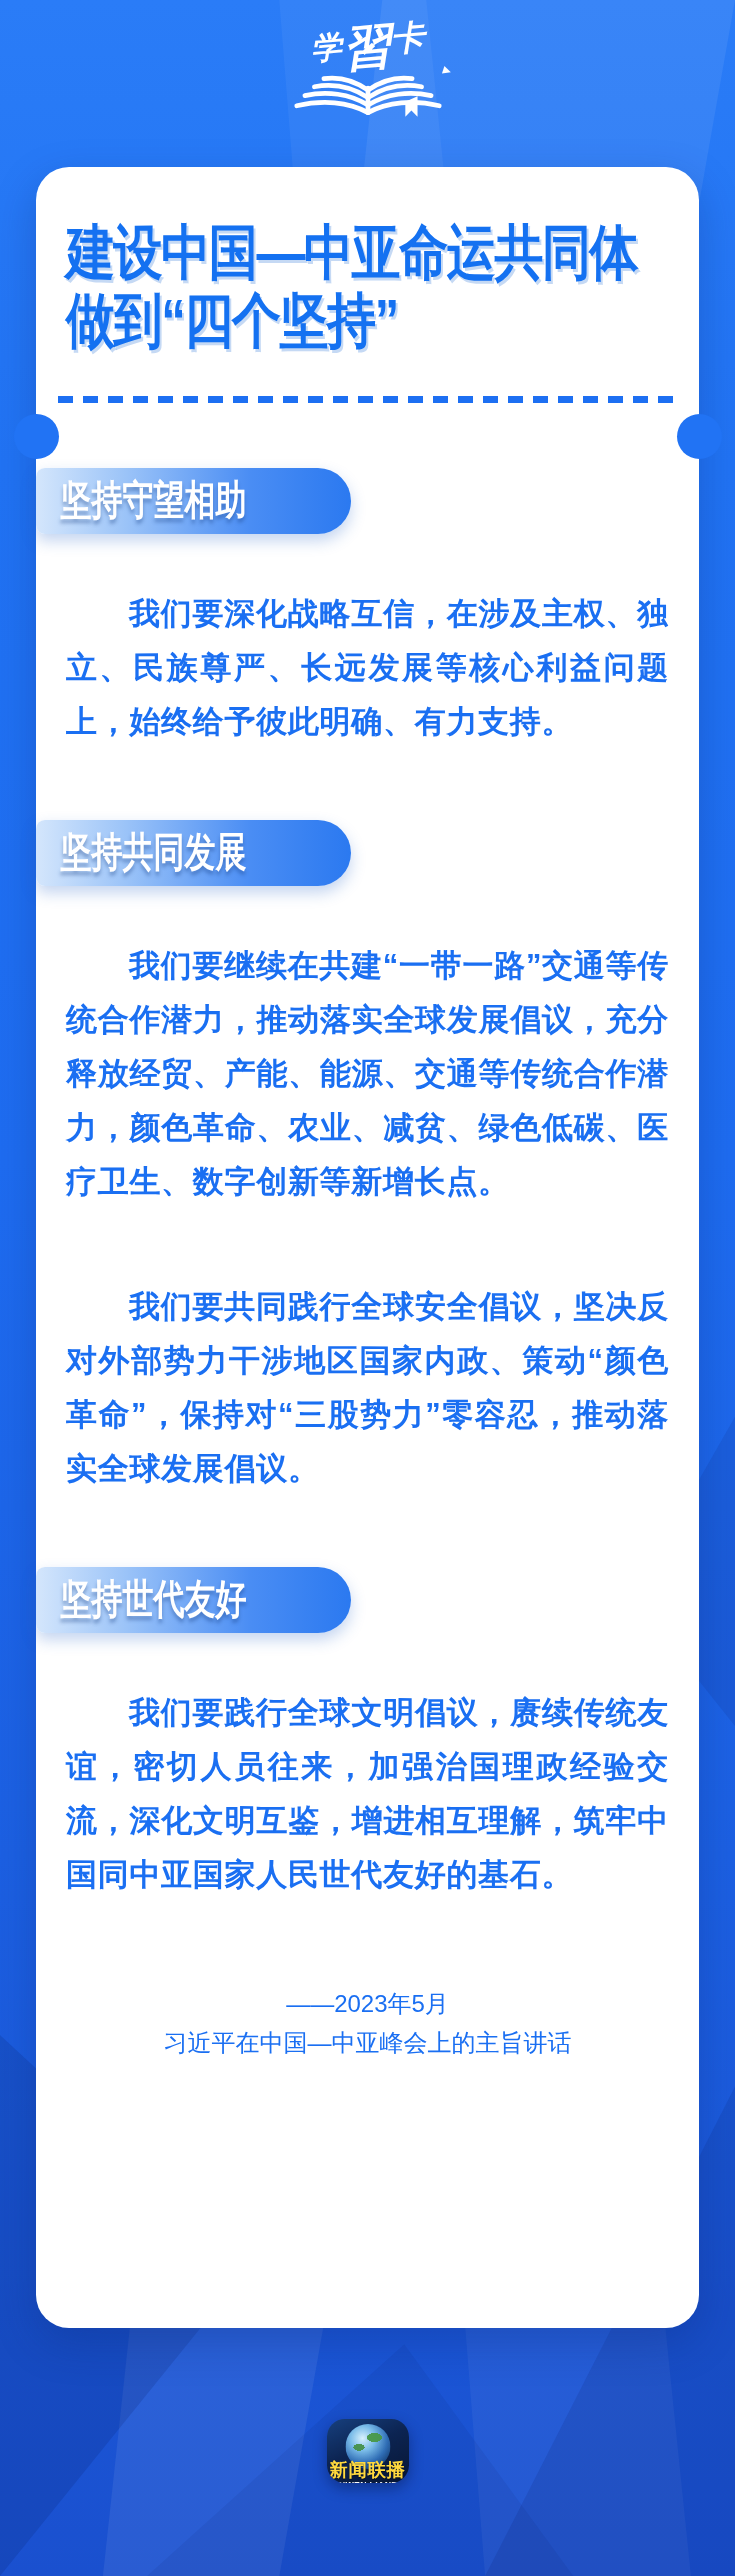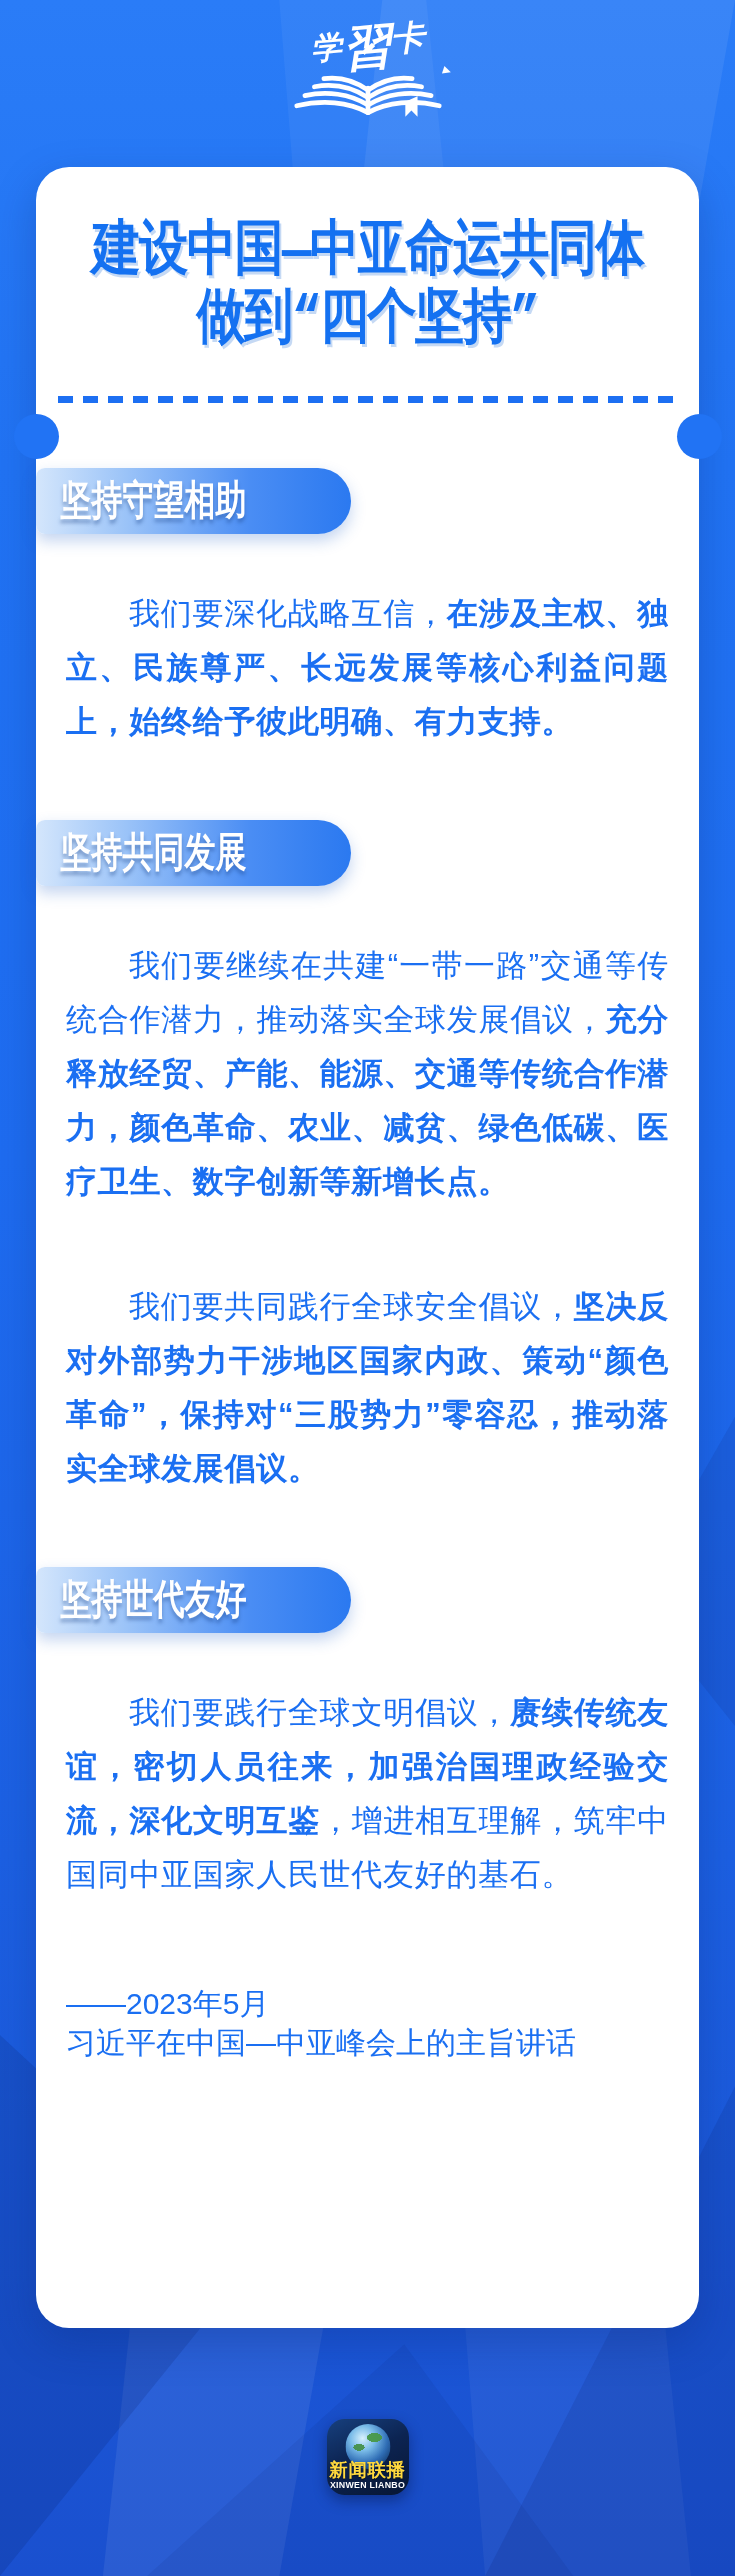--- a/index.html
+++ b/index.html
@@ -28,45 +28,45 @@
               transform:rotate(18deg);}
 
   
   .card{position:absolute;left:36px;top:167px;width:663px;height:2161px;background:#fff;
         border-radius:33px;box-shadow:0 15px 41px rgba(10,40,120,.28);box-sizing:border-box;
         padding:0 30px;}
   .notch{position:absolute;top:247px;width:45px;height:45px;border-radius:50%;background:#2173f4;}
   .notch.left{left:-22.5px;}
   .notch.right{right:-22.5px;}
 
-  .title-wrap{margin-top:44px;text-align:center;font-family:Liberation Mono, monospace;}
+  .title-wrap{margin-top:44px;}
   .title-line{font-size:49px;line-height:68px;font-weight:900;color:#1471f1;letter-spacing:-1.4px;
               transform:scaleY(1.22);transform-origin:center top;
               text-shadow:2px 2px 0 rgba(150,185,235,.55);white-space:nowrap;}
   .divider{margin:49px -8.2px 0;height:6.8px;
            background:repeating-linear-gradient(90deg,#1d6ff2 0 15px,transparent 15px 25px);}
 
   .section{margin-top:71px;}
   .section.first{margin-top:65px;}
   .badge{margin-left:-30px;width:487px;max-width:487px;height:66px;display:flex;align-items:center;
          width:315px;border-radius:9.5px 35px 35px 9.5px;
          background:linear-gradient(90deg,#d4e6fc 0%,#9cc4f8 28%,#4a8df4 68%,#2b79f0 100%);
          box-shadow:0 6.8px 15px rgba(40,100,200,.28);}
   .badge-text{display:inline-block;margin-left:24.5px;font-size:31px;font-weight:900;color:#fff;
               letter-spacing:0;transform:scaleY(1.32);transform-origin:left center;
               text-shadow:0 2.7px 3.4px rgba(20,60,130,.38);white-space:nowrap;}
   .paragraph{margin-top:53px;font-size:31px;line-height:54px;color:#1a6ff2;text-align:justify;
              text-indent:63px;letter-spacing:0.7px;}
-  .run-regular{font-weight:400;}
+  .run-regular{font-weight:700;}
   .run-bold{font-weight:900;}
 
-  .attribution{margin-top:82px;text-align:left;font-size:30px;line-height:39px;color:#1a6ff2;font-weight:500;}
+  .attribution{margin-top:82px;text-align:center;font-size:24px;line-height:39px;color:#1a6ff2;font-weight:500;}
 
   
-  .footer-logo{position:absolute;left:50%;transform:translateX(-50%);top:2419px;width:82px;height:76px;
+  .footer-logo{position:absolute;left:50%;transform:translateX(-50%);top:2419px;width:82px;height:64px;
                border-radius:17.7px;background:linear-gradient(155deg,#17407e 0%,#0c2452 45%,#071634 100%);
                overflow:hidden;box-shadow:0 5.4px 13.6px rgba(5,15,60,.4);}
   .globe{position:absolute;top:5.4px;left:50%;transform:translateX(-50%);width:45px;height:45px;border-radius:50%;
          background:
            radial-gradient(ellipse 13.6px 8.2px at 64% 30%,rgba(72,152,72,.95) 0 55%,transparent 56%),
            radial-gradient(ellipse 10.2px 6.1px at 30% 52%,rgba(66,142,66,.9) 0 55%,transparent 56%),
            radial-gradient(circle at 38% 32%,#d8f1fd 0%,#79bbe8 30%,#2f6db5 60%,#123a6e 85%,#0a2348 100%);}
   .footer-cn{position:absolute;left:0;right:0;top:38px;text-align:center;color:#ffd93e;font-size:18.4px;
              font-weight:900;letter-spacing:0.7px;text-shadow:0 1.4px 1.4px rgba(0,0,0,.55);white-space:nowrap;}
   .footer-en{position:absolute;left:0;right:0;top:61px;text-align:center;color:#fff;font-size:8.8px;

